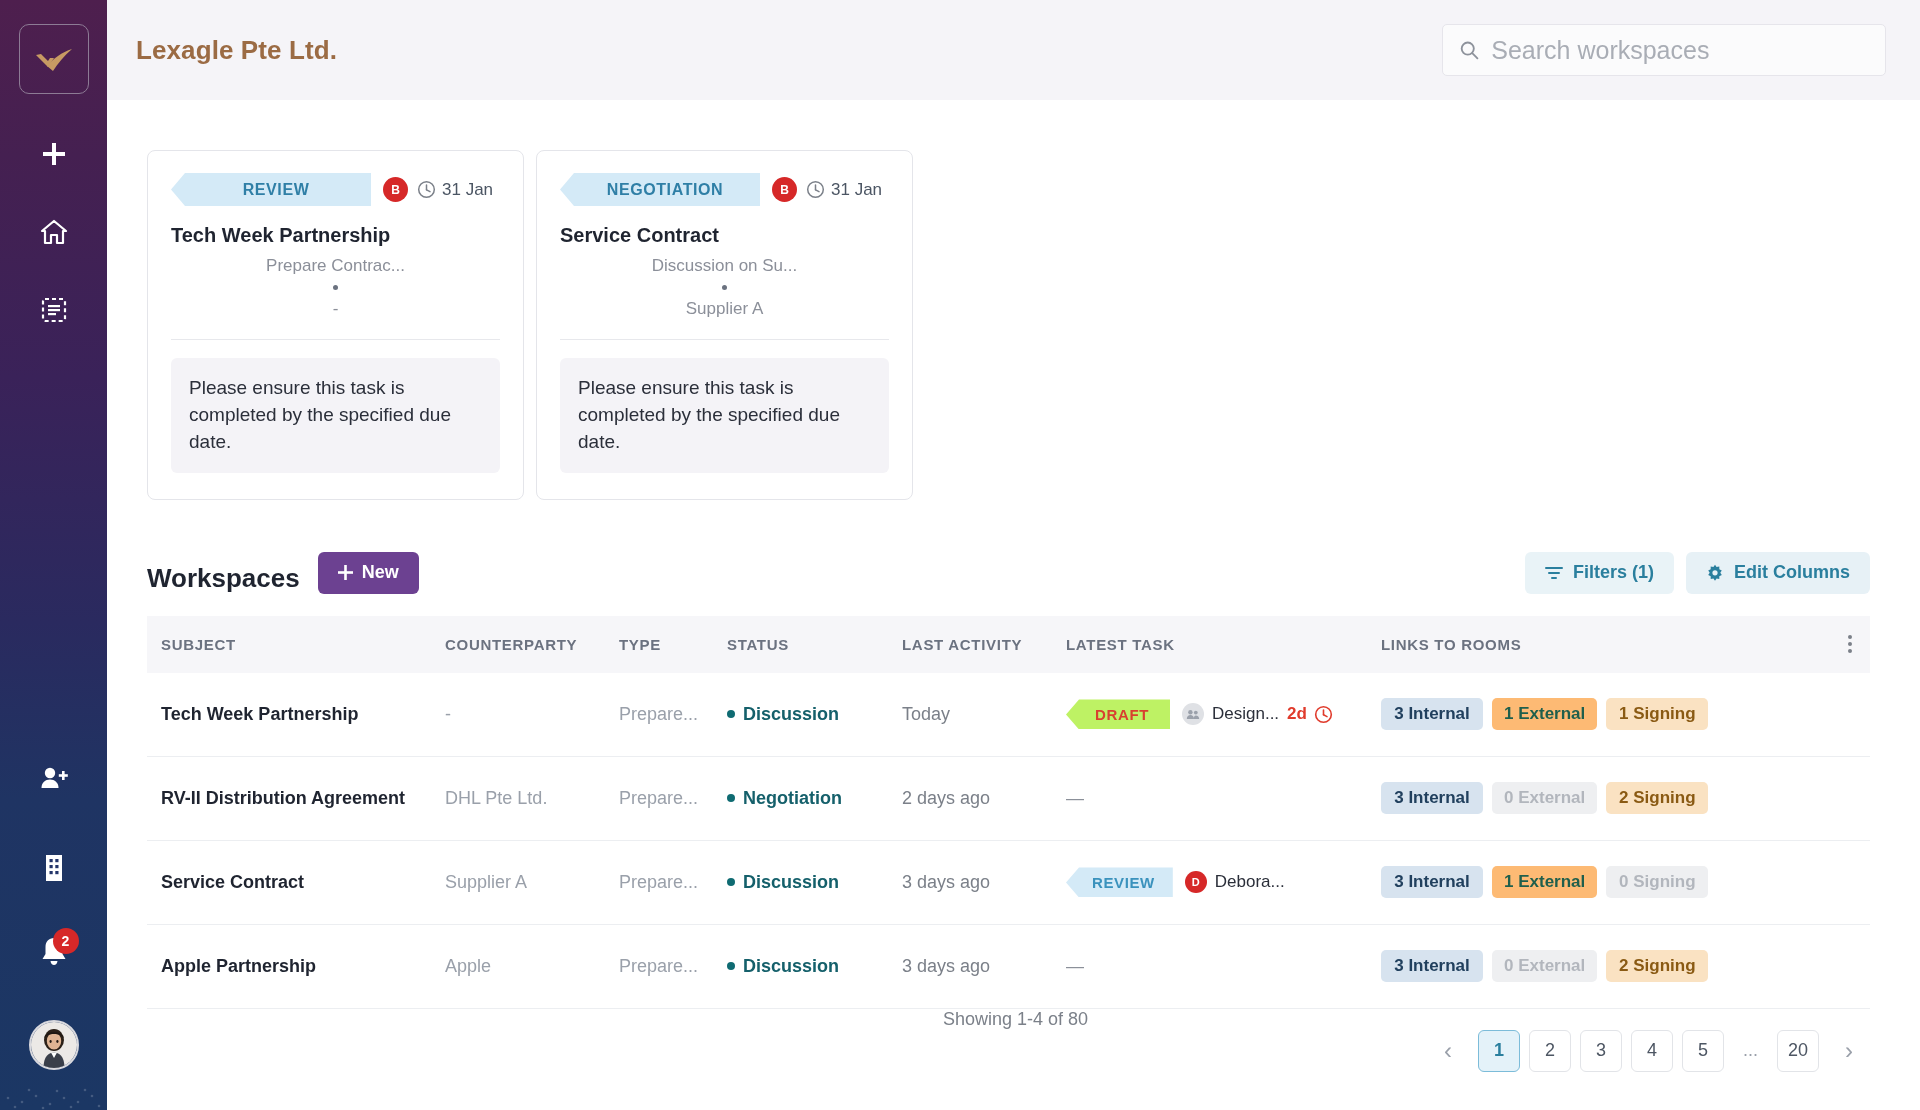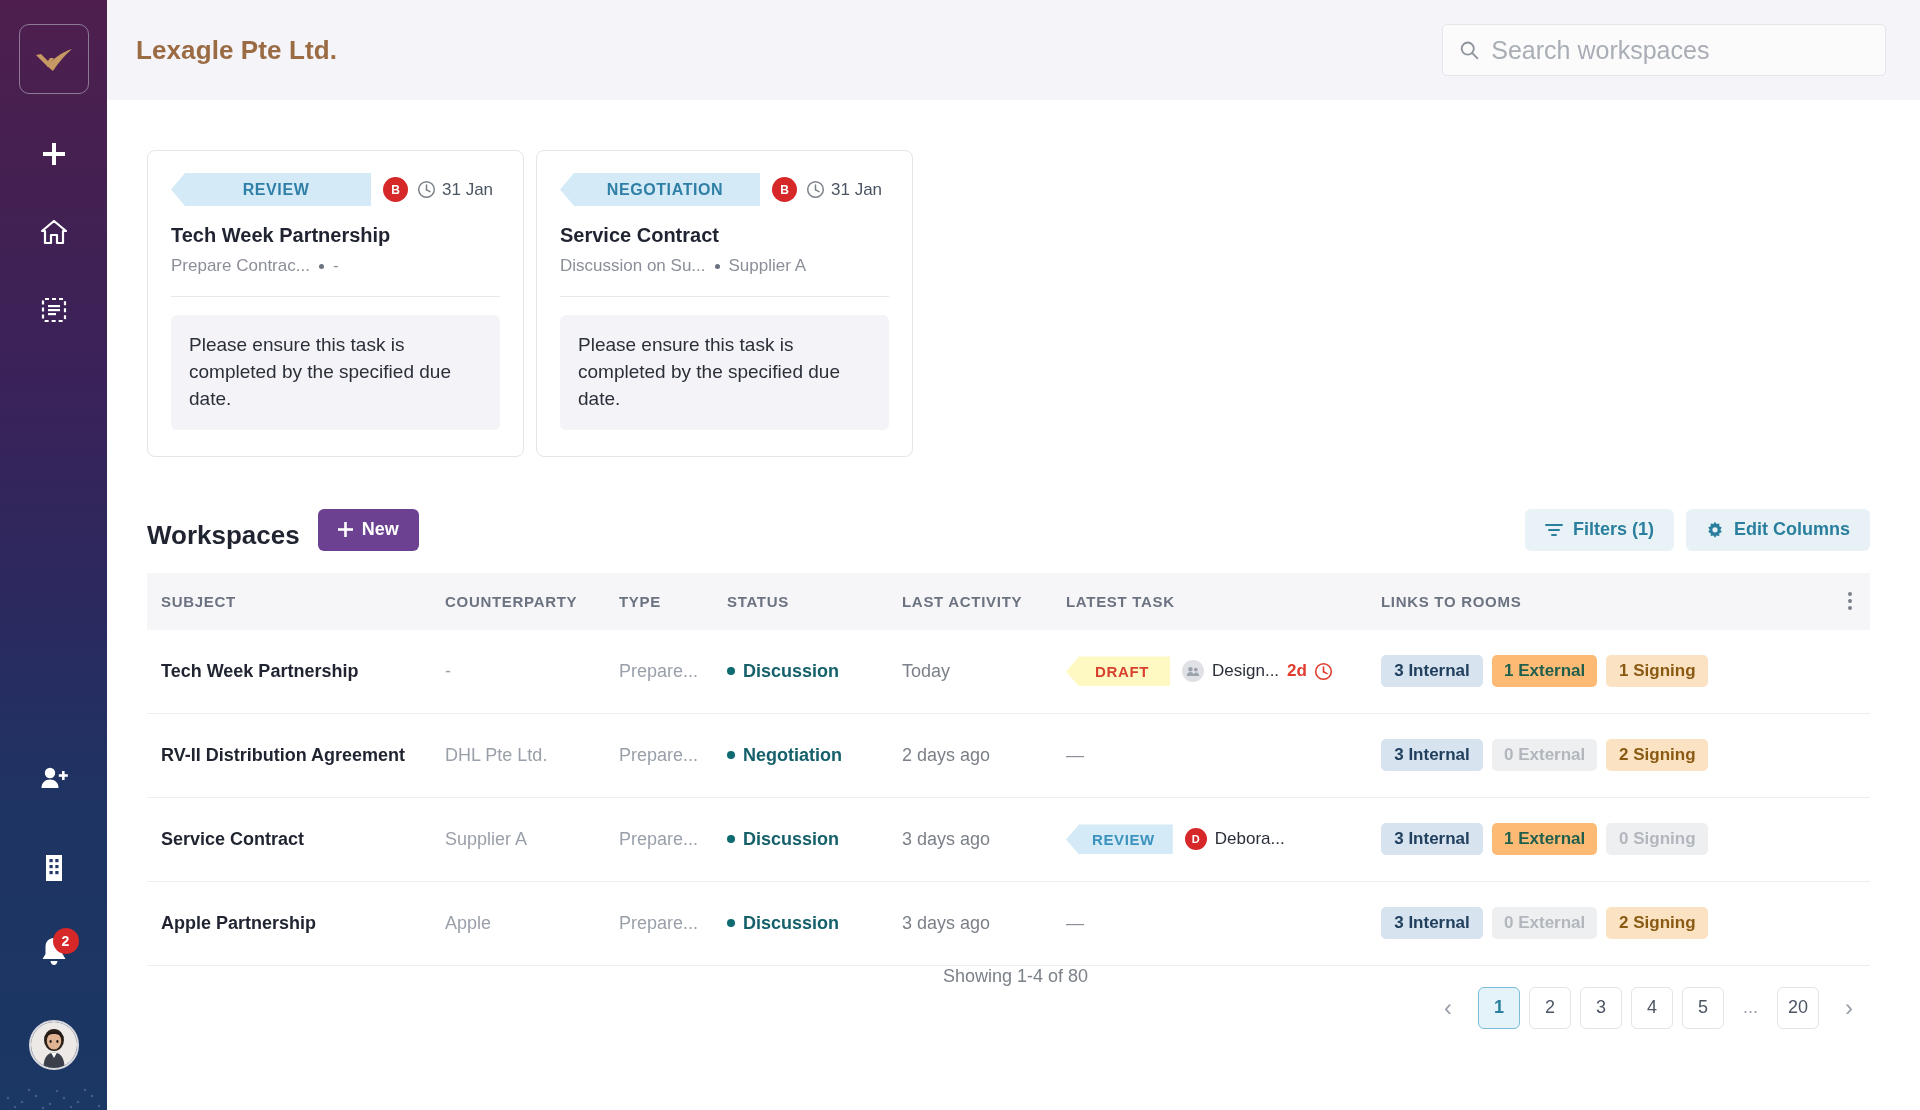--- a/index.html
+++ b/index.html
@@ -116,21 +116,21 @@
     width: 25px; height: 25px; border-radius: 50%;
     background: #d62828; color: #fff;
     font-size: 12px; font-weight: bold;
     display: flex; align-items: center; justify-content: center;
     margin-left: 12px; flex: 0 0 25px;
   }
   .due { display: flex; align-items: center; gap: 6px; margin-left: 9px;
          font-size: 17px; color: #4b5563; white-space: nowrap; }
   .task-name { font-size: 20px; font-weight: bold; color: #1f2430; margin-top: 18px; }
   .task-meta { font-size: 17px; color: #8b8f99; margin-top: 9px;
-               display: flex; align-items: center; gap: 9px; }
+               display: flex; align-items: center; gap: 9px; flex-direction: column; }
   .meta-dot { width: 5px; height: 5px; border-radius: 50%; background: #6b7280; display: inline-block; }
   .task-sep { height: 1px; background: #e7e8ec; margin: 20px 0 18px; }
   .task-note {
     background: #f4f3f7; border-radius: 6px;
     padding: 17px 18px; font-size: 19px; color: #2b2f3a; line-height: 1.42;
   }
 
   
   .ws-head { display: flex; align-items: flex-end; margin-top: 52px; }
   .btn-new {
@@ -168,21 +168,21 @@
   .status-bullet { width: 8px; height: 8px; border-radius: 50%; background: #0f6b72; }
   .activity { color: #7b8089; }
 
   .latest-task { display: flex; align-items: center; }
   .ribbon-sm {
     height: 30px; display: flex; align-items: center; justify-content: center;
     font-size: 15px; font-weight: bold; letter-spacing: .6px;
     padding: 0 18px 0 26px; min-width: 104px;
     clip-path: polygon(13px 0, 100% 0, 100% 100%, 13px 100%, 0 50%);
   }
-  .ribbon-draft { background: #fef9c3; color: #d84030; }
+  .ribbon-draft { background: #bef264; color: #d84030; }
   .ribbon-review { background: #d4eaf7; color: #3a92bd; }
   .grp-avatar {
     width: 22px; height: 22px; border-radius: 50%; background: #dfe1e5;
     margin-left: 12px; display: flex; align-items: center; justify-content: center;
   }
   .avatar-dot-sm {
     width: 22px; height: 22px; border-radius: 50%;
     background: #d62828; color: #fff; font-size: 11px; font-weight: bold;
     display: flex; align-items: center; justify-content: center;
     margin-left: 12px; flex: 0 0 22px;

